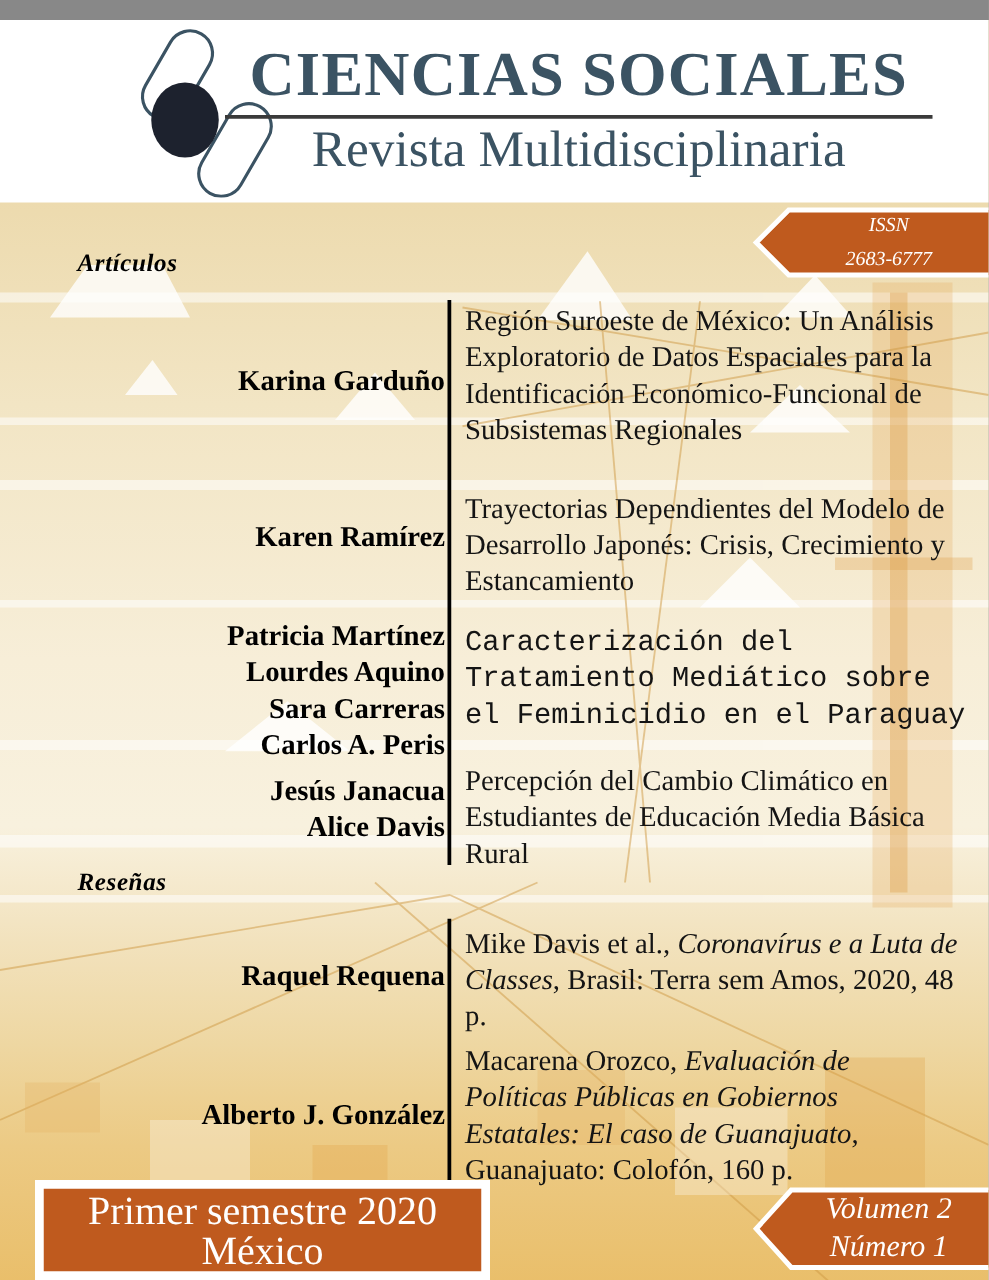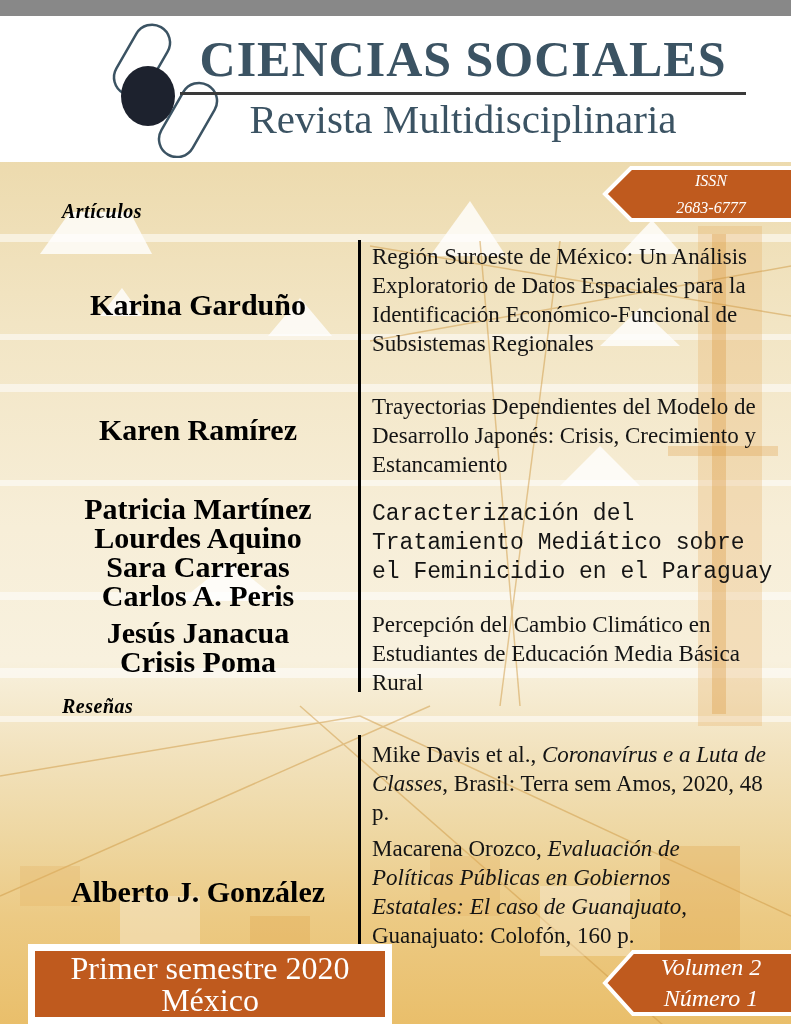--- a/index.html
+++ b/index.html
@@ -48,22 +48,22 @@
     color:#000;z-index:2;letter-spacing:0.5px;
   }
   .heading-articles{top:184px;}
   .heading-reviews{top:679px;}
   
   .vline{position:absolute;left:358px;width:3px;background:#000;z-index:2;}
   .vline-1{top:224px;height:452px;}
   .vline-2{top:719px;height:212px;}
   
   .authors-block{
-    position:absolute;left:40px;width:316px;text-align:center;z-index:2;
-    font-size:30px;font-weight:bold;color:#000;line-height:29px;
+    position:absolute;left:40px;width:316px;text-align:right;z-index:2;
+    font-size:23px;font-weight:bold;color:#000;line-height:29px;
   }
   .title-block-row{
     position:absolute;left:372px;width:404px;z-index:2;
     font-size:23px;color:var(--text);line-height:29px;
   }
   .italic{font-style:italic;}
   .t1{top:226px;width:386px;}
   .a1{top:274px;}
   .t2{top:376px;}
   .a2{top:399px;}
@@ -197,24 +197,27 @@
   <div class="authors-block a3">
     <div>Patricia Martínez</div>
     <div>Lourdes Aquino</div>
     <div>Sara Carreras</div>
     <div>Carlos A. Peris</div>
   </div>
   <div class="title-block-row t3">Caracterización del Tratamiento Mediático sobre el Feminicidio en el Paraguay</div>
 
   <div class="authors-block a4">
     <div>Jesús Janacua</div>
-    <div>Crisis Poma</div>
+    <div>Alice Davis</div>
   </div>
   <div class="title-block-row t4">Percepción del Cambio Climático en Estudiantes de Educación Media Básica Rural</div>
 
+  <div class="authors-block a5">
+    <div>Raquel Requena</div>
+  </div>
   <div class="title-block-row t5"><span>Mike Davis et al., </span><span class="italic">Coronavírus e a Luta de Classes</span><span>, Brasil: Terra sem Amos, 2020, 48 p.</span></div>
 
   <div class="authors-block a6">
     <div>Alberto J. González</div>
   </div>
   <div class="title-block-row t6"><span>Macarena Orozco, </span><span class="italic">Evaluación de Políticas Públicas en Gobiernos Estatales: El caso de Guanajuato</span><span>, Guanajuato: Colofón, 160 p.</span></div>
 
   <div class="semester-box">
     <div class="semester-inner">
       <span>Primer semestre 2020</span>

